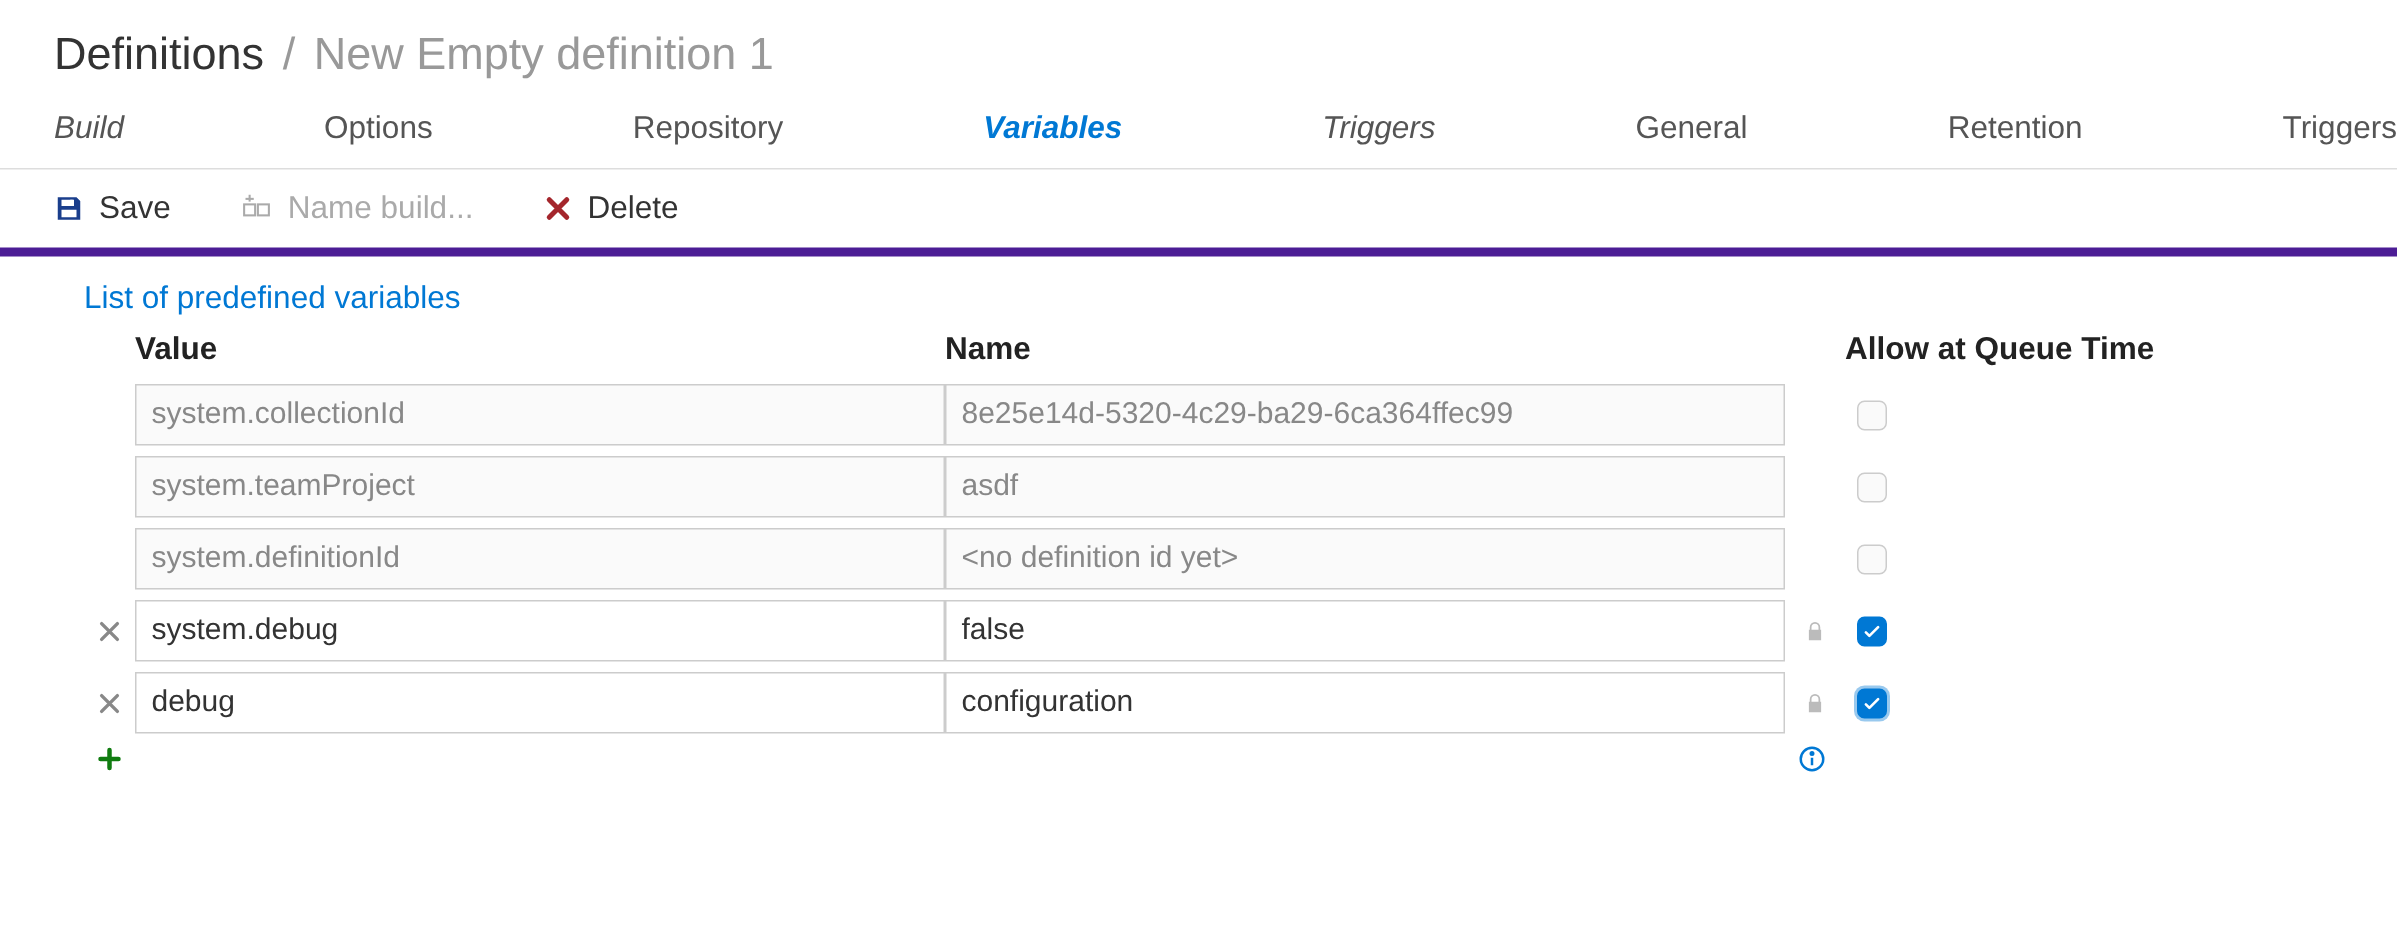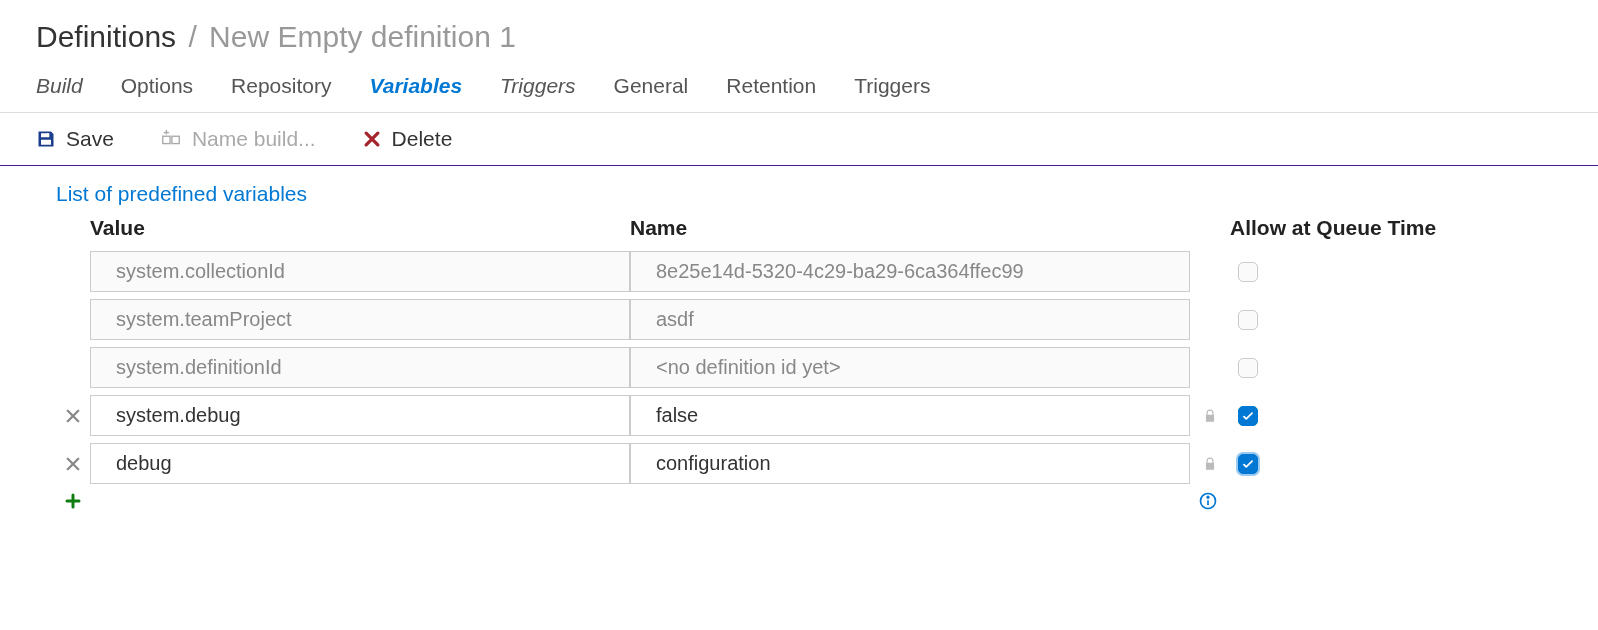--- a/index.html
+++ b/index.html
@@ -18,30 +18,31 @@
   }
   .breadcrumb .root { color: #333; }
   .breadcrumb .sep { color: #999; margin: 0 4px; }
   .tabs {
     display: flex;
     gap: 38px;
     padding: 0 0 14px 36px;
     border-bottom: 1px solid #ddd;
     font-size: 21px;
     color: #555;
+    justify-content: space-between;
   }
   .tab { cursor: pointer; }
   .tab.italic { font-style: italic; }
   .tab.active { color: #0078d4; font-weight: 600; }
   .toolbar {
     display: flex;
     align-items: flex-end;
     gap: 46px;
     padding: 14px 0 14px 36px;
-    border-bottom: 1px solid #4c1d95;
+    border-bottom: 6px solid #4c1d95;
     font-size: 21px;
   }
   .tool-btn {
     display: inline-flex;
     align-items: center;
     gap: 10px;
     cursor: pointer;
   }
   .tool-btn.disabled { color: #aaa; cursor: default; }
   .save-icon { width: 20px; height: 20px; }
@@ -63,21 +64,21 @@
     padding-bottom: 4px;
   }
   .row-action {
     display: flex;
     justify-content: center;
     color: #888;
   }
   .row-action svg { width: 18px; height: 18px; cursor: pointer; }
   input.cell {
     width: 100%;
-    padding: 8px 25px;
+    padding: 8px 10px;
     border: 1px solid #ccc;
     font-size: 20px;
     color: #333;
     background: #fff;
     outline: none;
   }
   input.cell[readonly] {
     color: #888;
     background: #fafafa;
   }

